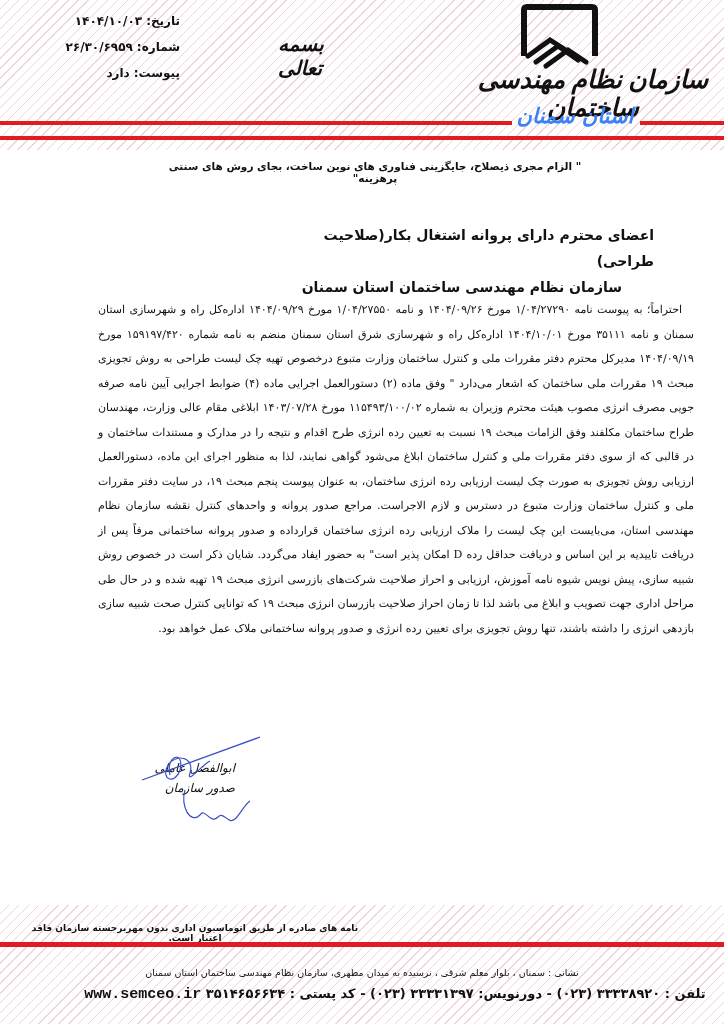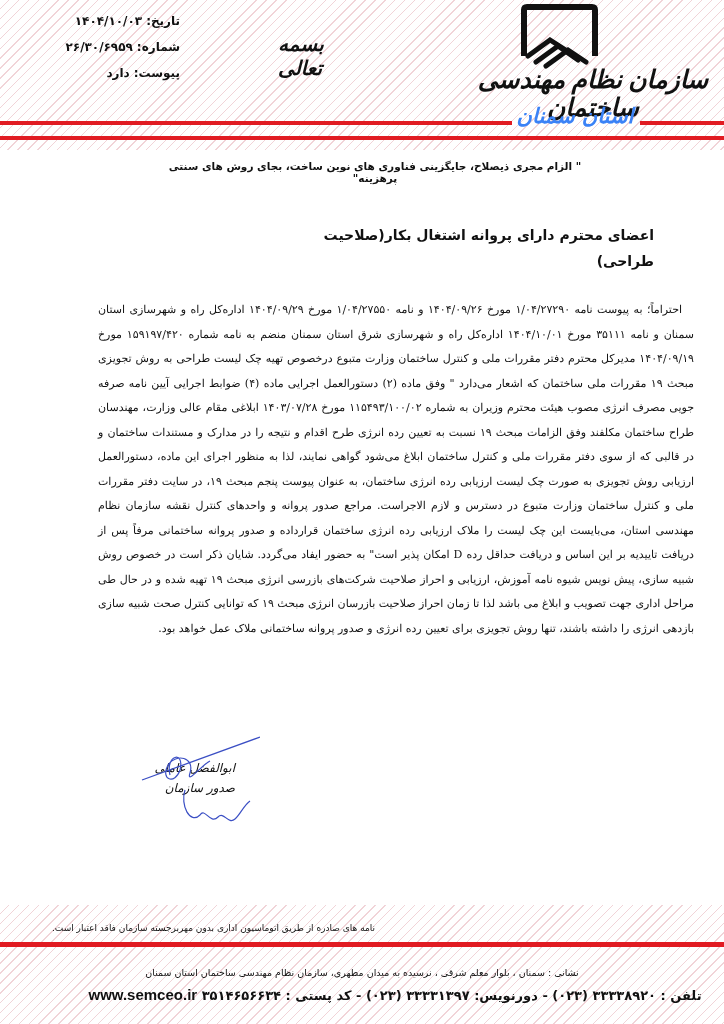--- a/index.html
+++ b/index.html
@@ -57,32 +57,32 @@
   .body-text .greeting { display: block; }
   .body-text p { margin: 2px; text-indent: 12px; text-align-last: right; }
 
   .signature { position: absolute; left: 140px; top: 735px; width: 120px; height: 100px; }
   .sig-text {
     position: absolute; left: 150px; top: 758px; width: 85px; text-align: right;
     font-family: "DejaVu Serif", serif; font-style: italic; font-size: 12px; line-height: 20px; color: #111;
   }
 
   .disclaimer {
-    position: absolute; left: 20px; top: 923px; width: 350px; text-align: left;
-    font-size: 9px; font-weight: normal; color: #111; direction: rtl; margin-left: 32px;
+    position: absolute; left: 20px; top: 923px; width: 350px; text-align: center;
+    font-size: 9px; font-weight: bold; color: #111; direction: rtl;
   }
   .address {
     position: absolute; left: 100px; top: 967px; width: 524px; text-align: center;
     font-size: 9.5px; font-weight: normal;
   }
   .contact {
     position: absolute; left: 80px; top: 986px; width: 630px; text-align: center;
     font-size: 13px; font-weight: bold; white-space: nowrap;
   }
-  .contact .site { font-family: Liberation Sans, sans-serif; font-size: 15px; direction: ltr; unicode-bidi: embed; }
+  .contact .site { font-family: Liberation Mono, monospace; font-size: 15px; direction: ltr; unicode-bidi: embed; }
 </style>
 </head>
 <body>
 
 <div class="hatch hatch-top"></div>
 <div class="hatch hatch-bottom"></div>
 
 <div class="red-line" style="left:0; top:121px; width:512px;"></div>
 <div class="red-line" style="left:640px; top:121px; width:84px;"></div>
 <div class="red-line" style="left:0; top:136px; width:724px;"></div>
@@ -111,20 +111,21 @@
   <div class="meta-row">
     <span class="lbl">پیوست:</span>
     <span>دارد</span>
   </div>
 </div>
 
 <div class="slogan">" الزام مجری ذیصلاح، جایگزینی فناوری های نوین ساخت، بجای روش های سنتی پرهزینه"</div>
 
 <div class="recipient">
   <div>اعضای محترم دارای پروانه اشتغال بکار(صلاحیت طراحی)</div>
+  <div class="line2">سازمان نظام مهندسی ساختمان استان سمنان</div>
 </div>
 
 <div class="body-text">
   <p>احتراماً؛ به پیوست نامه ۱/۰۴/۲۷۲۹۰ مورخ ۱۴۰۴/۰۹/۲۶ و نامه ۱/۰۴/۲۷۵۵۰ مورخ ۱۴۰۴/۰۹/۲۹ اداره‌کل راه و شهرسازی استان سمنان و نامه ۳۵۱۱۱ مورخ ۱۴۰۴/۱۰/۰۱ اداره‌کل راه و شهرسازی شرق استان سمنان منضم به نامه شماره ۱۵۹۱۹۷/۴۲۰ مورخ ۱۴۰۴/۰۹/۱۹ مدیرکل محترم دفتر مقررات ملی و کنترل ساختمان وزارت متبوع درخصوص تهیه چک لیست طراحی به روش تجویزی مبحث ۱۹ مقررات ملی ساختمان که اشعار می‌دارد " وفق ماده (۲) دستورالعمل اجرایی ماده (۴) ضوابط اجرایی آیین نامه صرفه جویی مصرف انرژی مصوب هیئت محترم وزیران به شماره ۱۱۵۴۹۳/۱۰۰/۰۲ مورخ ۱۴۰۳/۰۷/۲۸ ابلاغی مقام عالی وزارت، مهندسان طراح ساختمان مکلفند وفق الزامات مبحث ۱۹ نسبت به تعیین رده انرژی طرح اقدام و نتیجه را در مدارک و مستندات ساختمان و در قالبی که از سوی دفتر مقررات ملی و کنترل ساختمان ابلاغ می‌شود گواهی نمایند، لذا به منظور اجرای این ماده، دستورالعمل ارزیابی روش تجویزی به صورت چک لیست ارزیابی رده انرژی ساختمان، به عنوان پیوست پنجم مبحث ۱۹، در سایت دفتر مقررات ملی و کنترل ساختمان وزارت متبوع در دسترس و لازم الاجراست. مراجع صدور پروانه و واحدهای کنترل نقشه سازمان نظام مهندسی استان، می‌بایست این چک لیست را ملاک ارزیابی رده انرژی ساختمان قرارداده و صدور پروانه ساختمانی مرفاً پس از دریافت تاییدیه بر این اساس و دریافت حداقل رده D امکان پذیر است" به حضور ایفاد می‌گردد. شایان ذکر است در خصوص روش شبیه سازی، پیش نویس شیوه نامه آموزش، ارزیابی و احراز صلاحیت شرکت‌های بازرسی انرژی مبحث ۱۹ تهیه شده و در حال طی مراحل اداری جهت تصویب و ابلاغ می باشد لذا تا زمان احراز صلاحیت بازرسان انرژی مبحث ۱۹ که توانایی کنترل صحت شبیه سازی بازدهی انرژی را داشته باشند، تنها روش تجویزی برای تعیین رده انرژی و صدور پروانه ساختمانی ملاک عمل خواهد بود.</p>
 </div>
 
 <div class="sig-text">
   <div>ابوالفضل عاملی</div>
   <div>صدور سازمان</div>
 </div>

